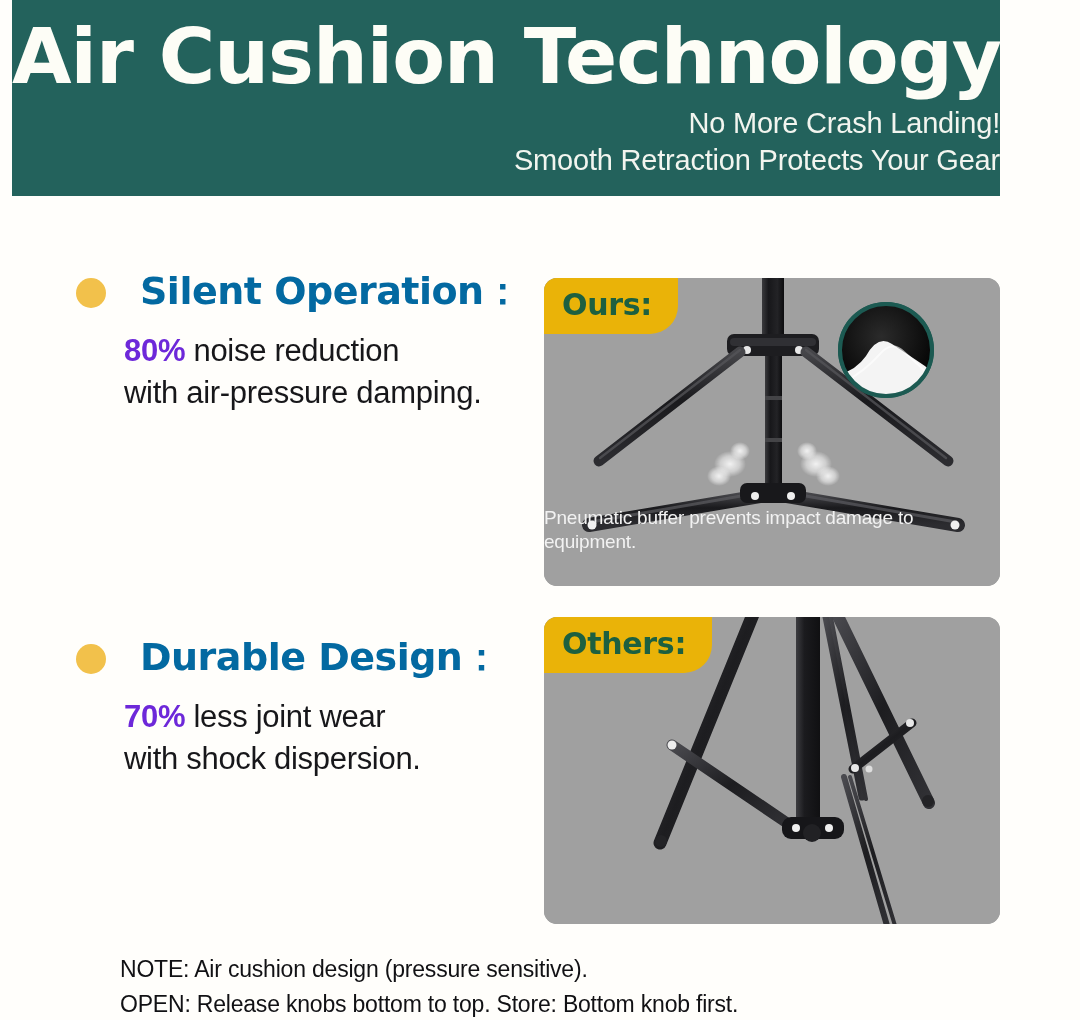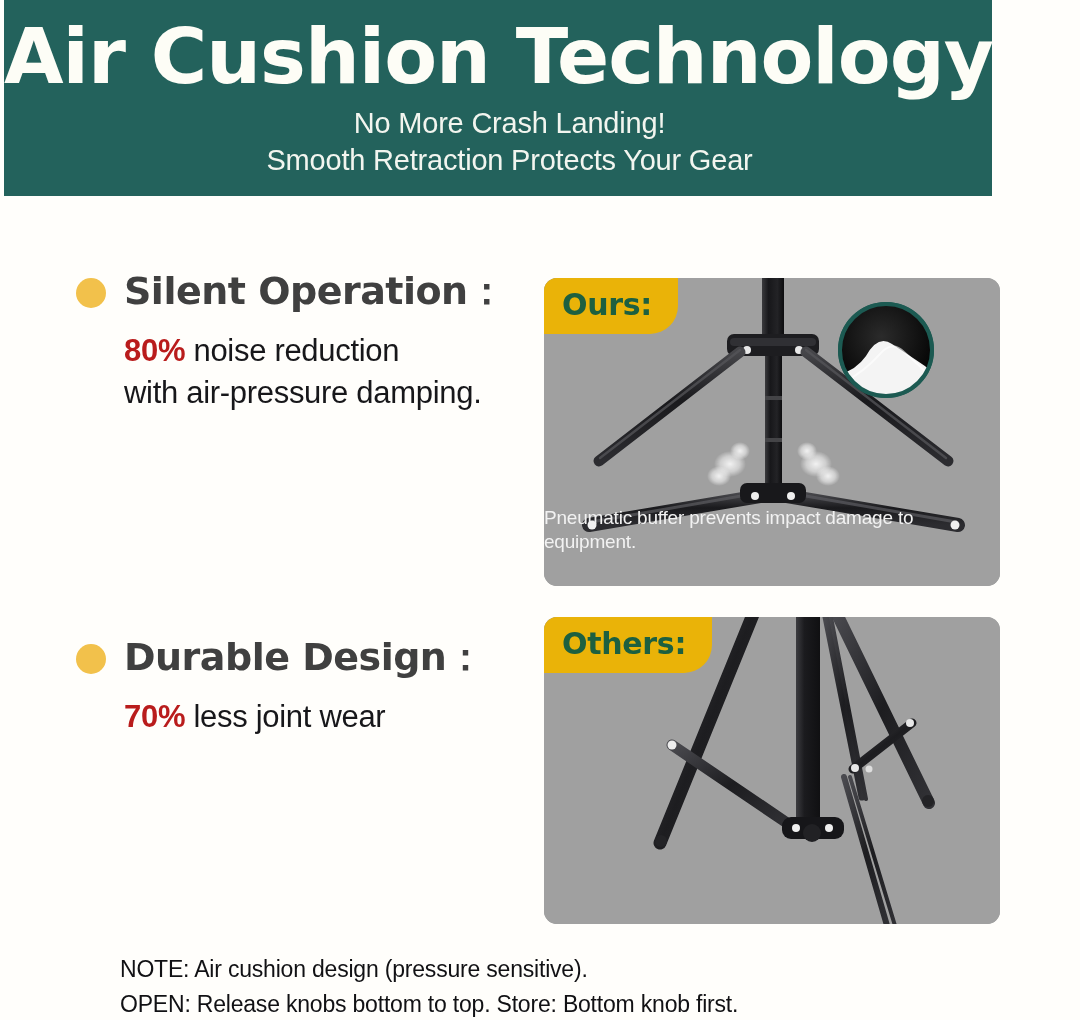--- a/index.html
+++ b/index.html
@@ -11,25 +11,25 @@
     height: 1020px;
     background: #fffefb;
     font-family: "Liberation Sans", sans-serif;
     overflow: hidden;
     position: relative;
   }
 
   
   .header {
     position: absolute;
-    left: 4px; top: 0;
+    left: 12px; top: 0;
     width: 988px;
     height: 196px;
     background: #23625c;
-    text-align: center;
+    text-align: right;
     overflow: hidden;
   }
   .header-title {
     margin: 0;
     padding-top: 14px;
     font-size: 77px;
     line-height: 86px;
     font-weight: 700;
     color: #fdfdf6;
     letter-spacing: -1px;
@@ -66,36 +66,37 @@
     height: 30px;
     border-radius: 50%;
     background: #f2c14b;
     flex: none;
     margin-top: 4px;
   }
   .feature-title {
     font-size: 38px;
     line-height: 46px;
     font-weight: 700;
-    color: #404040;
+    color: #0369a1;
     letter-spacing: -0.5px;
     font-family: "DejaVu Sans", sans-serif;
     white-space: nowrap;
+    margin-left: 16px;
   }
   .feature-body {
     margin-left: 48px;
     margin-top: 16px;
     font-size: 31px;
     line-height: 42px;
     color: #17171a;
     letter-spacing: -0.3px;
   }
   .feature-body .stat {
     font-weight: 700;
-    color: #b91c1c;
+    color: #6d28d9;
   }
 
   
   .panel {
     position: absolute;
     left: 544px;
     width: 456px;
     background: #a0a0a0;
     border-radius: 13px;
     overflow: hidden;
@@ -173,20 +174,21 @@
   </div>
 </div>
 
 <div class="feature" id="feature-1">
   <div class="feature-heading-row">
     <span class="bullet-dot"></span>
     <span class="feature-title">Durable Design：</span>
   </div>
   <div class="feature-body">
     <span class="stat">70%</span><span> less joint wear</span><br>
+    <span>with shock dispersion.</span>
   </div>
 </div>
 
 <div class="panel" id="panel-0">
   <svg class="panel-art" viewBox="0 0 456 308" preserveAspectRatio="none">
     <defs>
       <linearGradient id="colGrad" x1="0" y1="0" x2="1" y2="0">
         <stop offset="0%" stop-color="#3a3a3d"></stop>
         <stop offset="30%" stop-color="#17171a"></stop>
         <stop offset="70%" stop-color="#232326"></stop>

